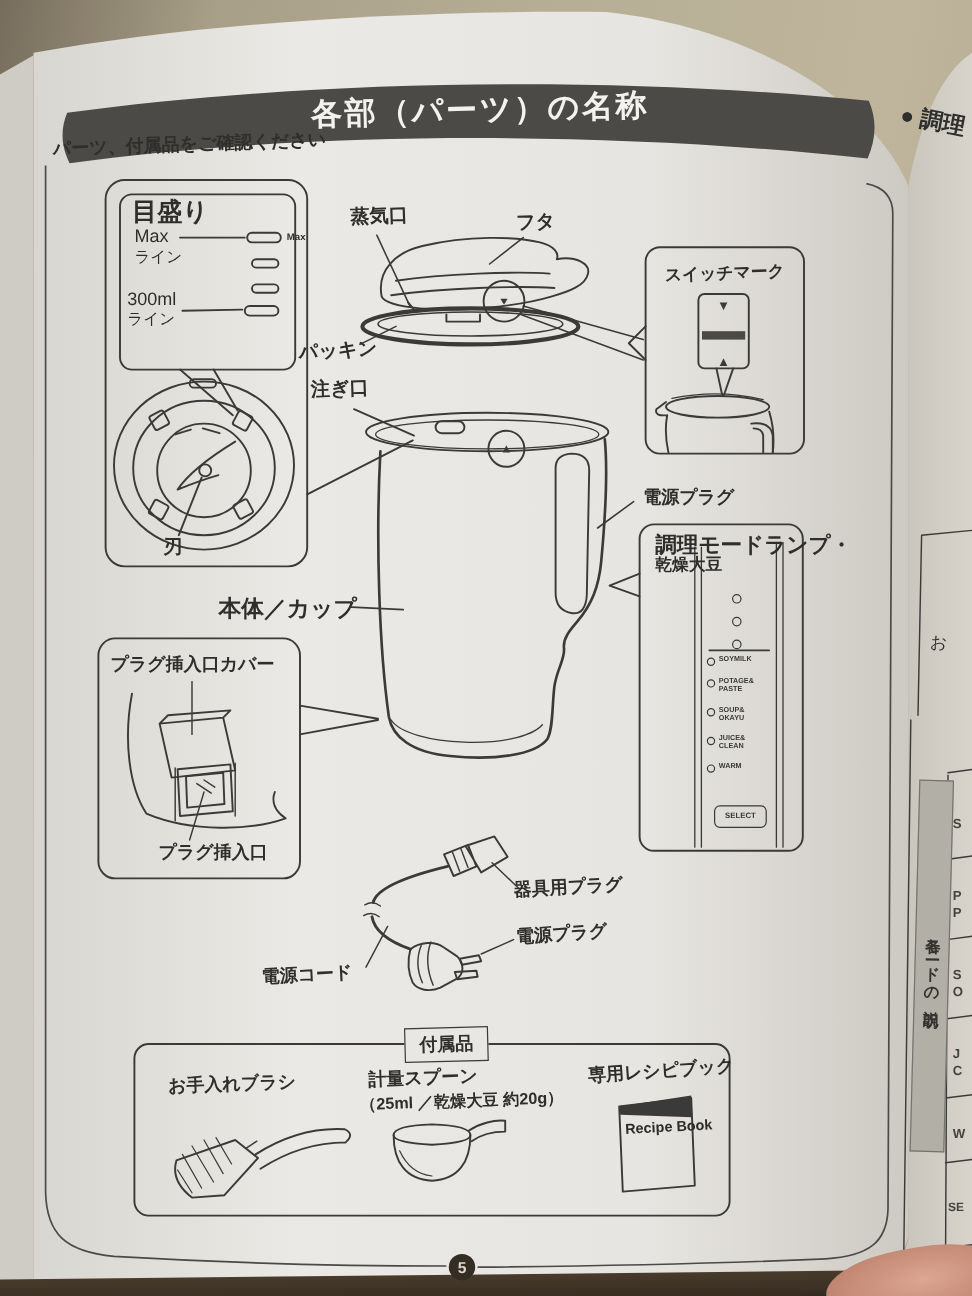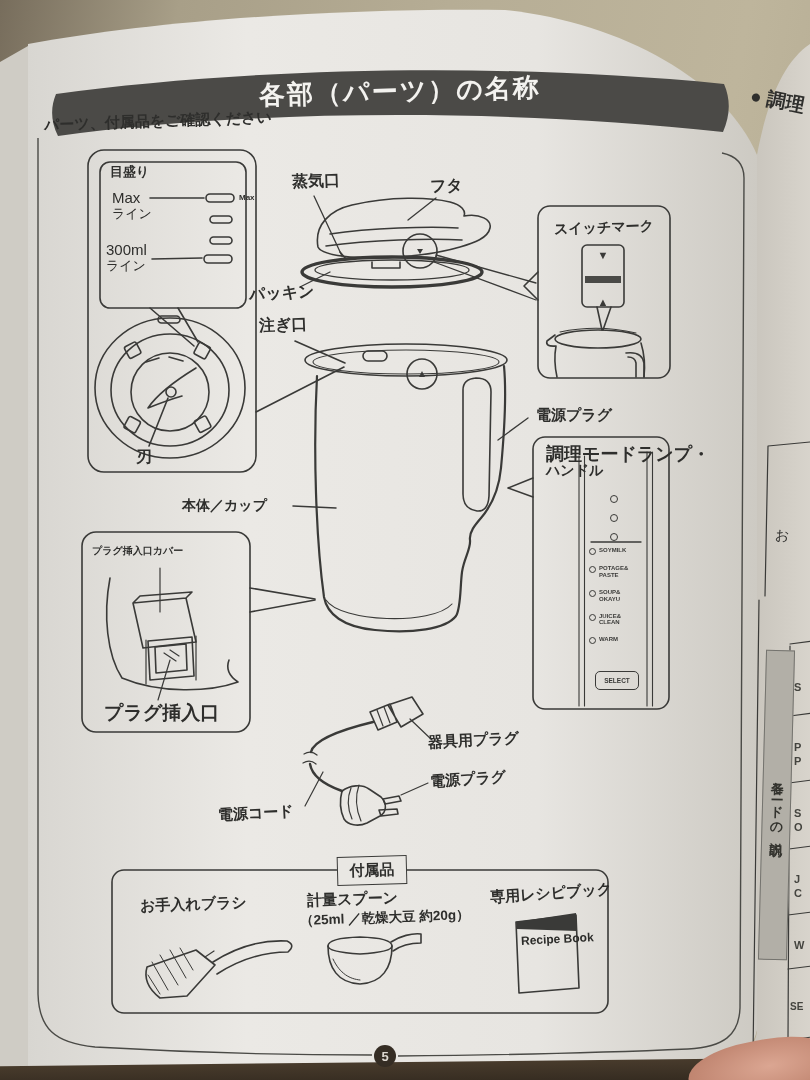--- a/index.html
+++ b/index.html
@@ -198,45 +198,45 @@
       <path d="M 759 600 L 753 1056"></path>
       <path d="M 790 646 L 788 1040"></path>
       <path d="M 790 644 L 812 641 M 790 716 L 812 713 M 789 783 L 812 780 M 789 849 L 812 846 M 788 915 L 812 912 M 788 969 L 812 966 M 787 1040 L 812 1037"></path>
     </g>
   </g>
 </svg>
 
 <div class="title-band-text">各部（パーツ）の名称</div>
 <div class="lbl subtitle" style="left:44px;top:112px;">パーツ、付属品をご確認ください</div>
 
-<div class="lbl" style="left:110px;top:165px;font-size:13px;">目盛り</div>
+<div class="lbl" style="left:110px;top:165px;font-size:21px;">目盛り</div>
 <div class="lbl" style="left:112px;top:189px;font-size:15px;font-weight:400;">Max</div>
 <div class="lbl" style="left:112px;top:207px;font-size:13px;font-weight:400;">ライン</div>
 <div class="lbl" style="left:239px;top:193px;font-size:8px;font-weight:800;">Max</div>
 <div class="lbl" style="left:106px;top:241px;font-size:15px;font-weight:400;">300ml</div>
 <div class="lbl" style="left:106px;top:259px;font-size:13px;font-weight:400;">ライン</div>
 <div class="lbl" style="left:136px;top:448px;font-size:16px;">刃</div>
 
 <div class="lbl" style="left:292px;top:172px;font-size:16px;transform:rotate(-2deg);">蒸気口</div>
 <div class="lbl" style="left:430px;top:177px;font-size:16px;transform:rotate(-2deg);">フタ</div>
 <div class="lbl" style="left:249px;top:284px;font-size:16px;transform:rotate(-3deg);">パッキン</div>
 <div class="lbl" style="left:259px;top:316px;font-size:16px;transform:rotate(-2deg);">注ぎ口</div>
 <div class="lbl" style="left:554px;top:219px;font-size:14px;transform:rotate(-2deg);">スイッチマーク</div>
 
 <div class="switch-callout">
   <span class="tri">▼</span>
   <span class="bar"></span>
   <span class="tri">▲</span>
 </div>
 
 <div class="lbl" style="left:536px;top:406px;font-size:15px;">電源プラグ</div>
-<div class="lbl" style="left:182px;top:497px;font-size:14px;">本体／カップ</div>
+<div class="lbl" style="left:182px;top:497px;font-size:19px;">本体／カップ</div>
 
 <div class="lbl" style="left:546px;top:444px;font-size:18px;">調理モードランプ・</div>
-<div class="lbl" style="left:546px;top:462px;font-size:14px;">ハンドル</div>
+<div class="lbl" style="left:546px;top:462px;font-size:14px;">乾燥大豆</div>
 
 <div class="panel-dots">
       <i></i>
       <i></i>
       <i></i>
     </div>
 
 <div class="mode-list">
   <div class="mode-row">
         <span class="lamp"></span>
@@ -257,22 +257,22 @@
         <span class="mtxt">JUICE&amp;
 CLEAN</span>
       </div>
   <div class="mode-row">
         <span class="lamp"></span>
         <span class="mtxt">WARM</span>
       </div>
 </div>
 <div class="select-btn">SELECT</div>
 
-<div class="lbl" style="left:92px;top:545px;font-size:10px;">プラグ挿入口カバー</div>
-<div class="lbl" style="left:104px;top:702px;font-size:19px;">プラグ挿入口</div>
+<div class="lbl" style="left:92px;top:545px;font-size:15px;">プラグ挿入口カバー</div>
+<div class="lbl" style="left:132px;top:702px;font-size:15px;">プラグ挿入口</div>
 
 <div class="lbl" style="left:428px;top:731px;font-size:15px;transform:rotate(-3deg);">器具用プラグ</div>
 <div class="lbl" style="left:430px;top:770px;font-size:15px;transform:rotate(-4deg);">電源プラグ</div>
 <div class="lbl" style="left:218px;top:804px;font-size:15px;transform:rotate(-3deg);">電源コード</div>
 
 <div class="tab-box">付属品</div>
 <div class="lbl" style="left:140px;top:895px;font-size:15px;transform:rotate(-2deg);">お手入れブラシ</div>
 <div class="lbl" style="left:307px;top:890px;font-size:15px;transform:rotate(-2deg);">計量スプーン</div>
 <div class="lbl" style="left:300px;top:910px;font-size:13.5px;font-weight:600;transform:rotate(-2deg);">（25ml ／乾燥大豆 約20g）</div>
 <div class="lbl" style="left:490px;top:884px;font-size:15px;transform:rotate(-4deg);">専用レシピブック</div>

